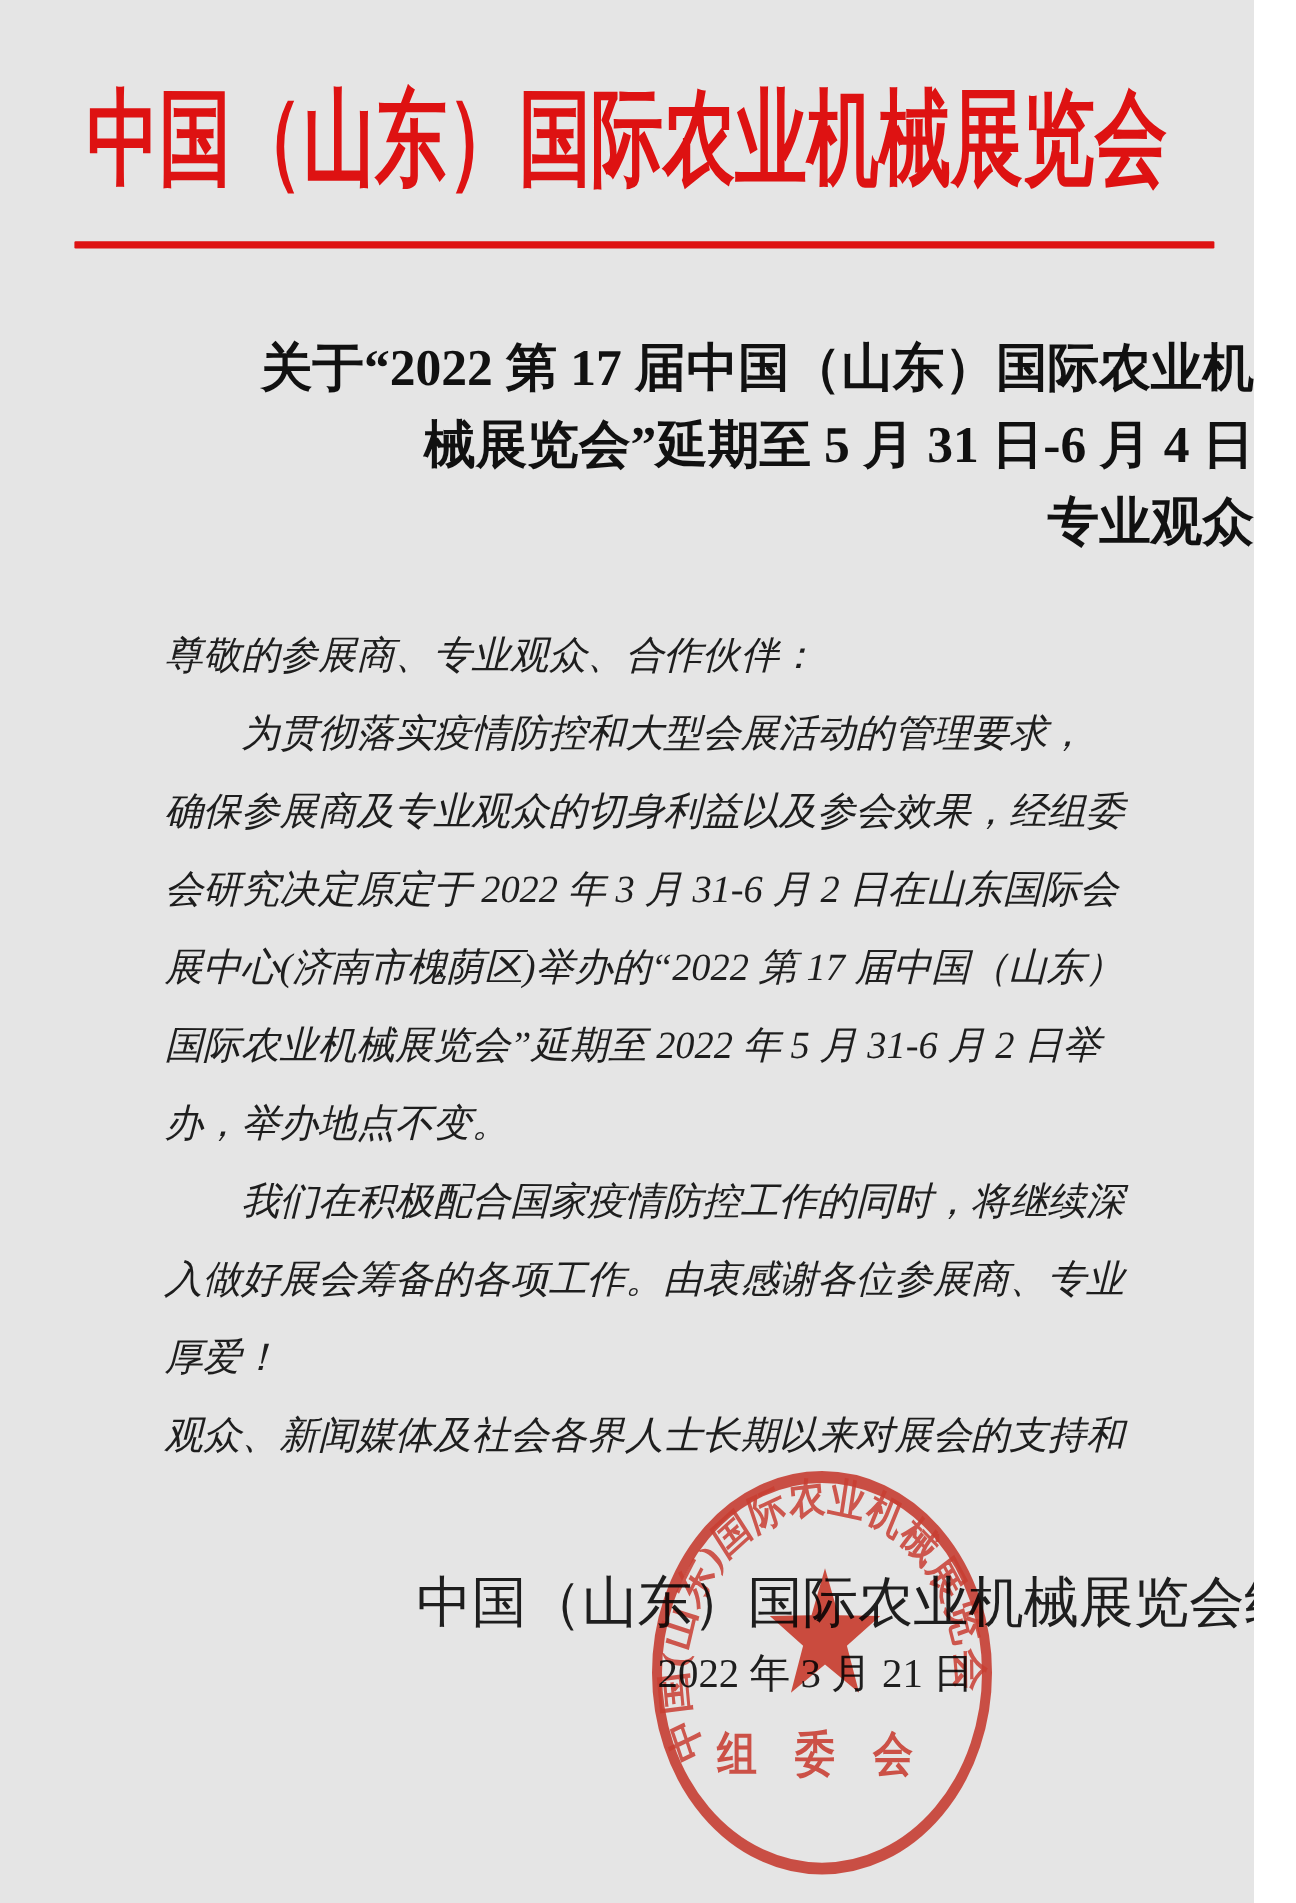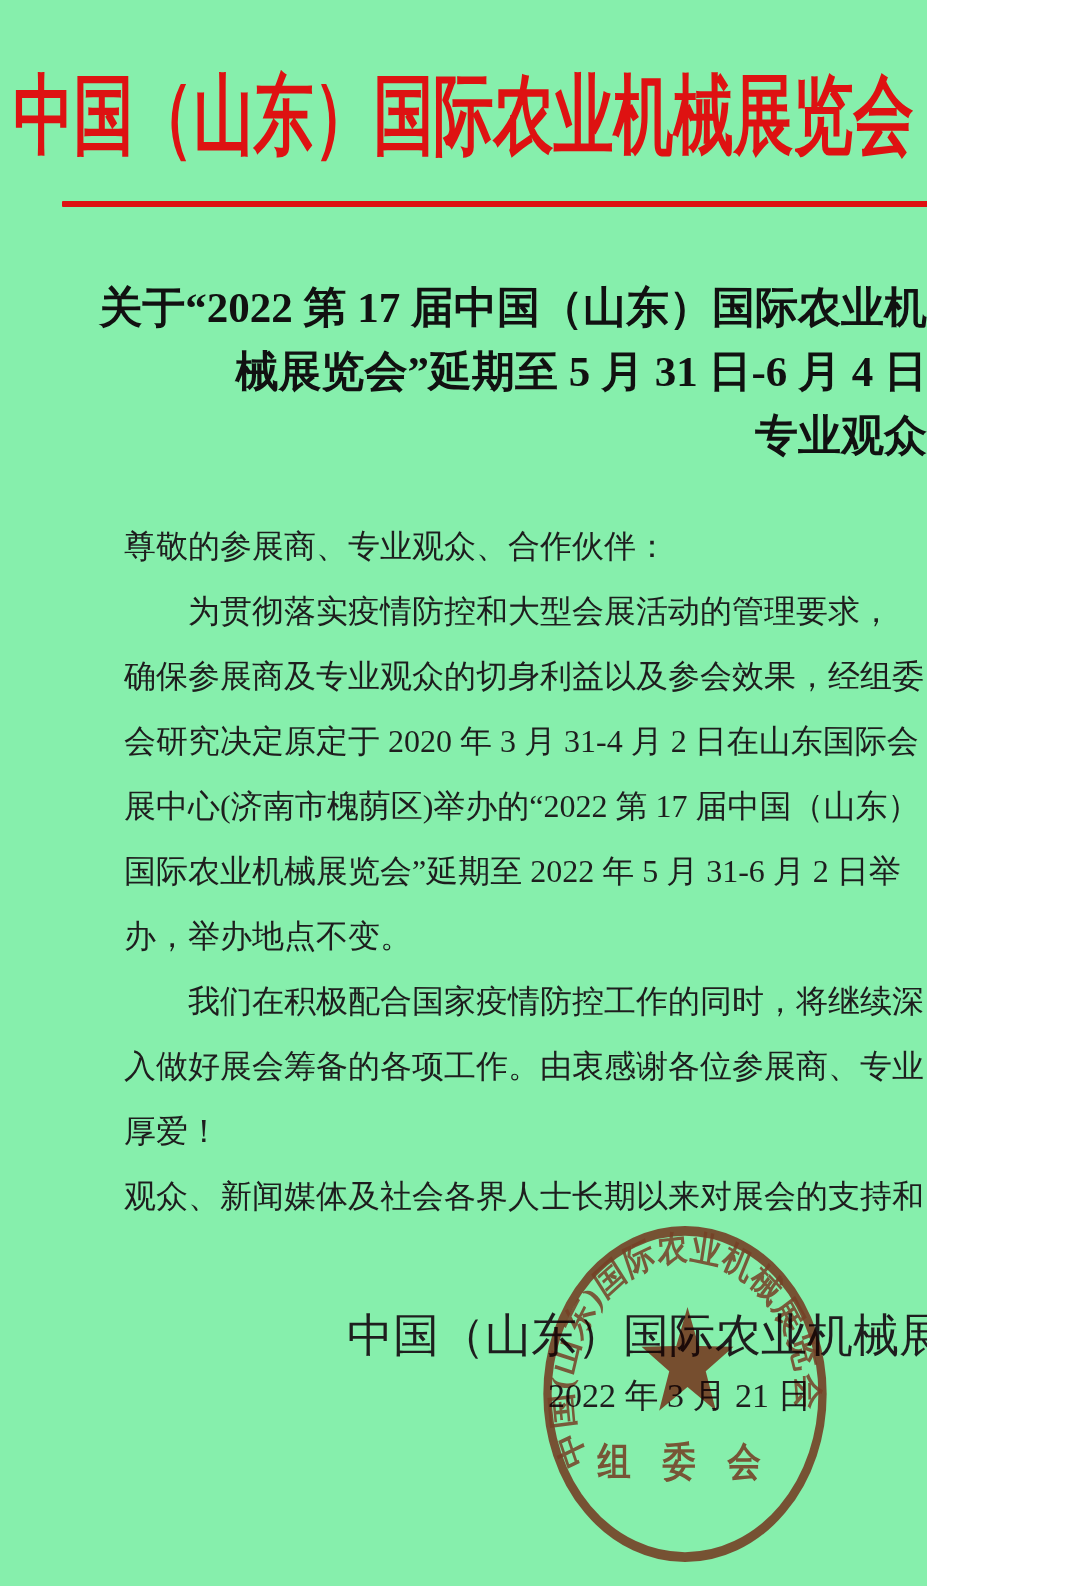--- a/index.html
+++ b/index.html
@@ -1,19 +1,19 @@
 <!DOCTYPE html>
 <html><head>
 <meta charset="utf-8">
 <style>
   html,body{margin:0;padding:0;background:#ffffff;}
   .page{
     position:relative;
-    width:927px;height:1586px;
-    background:#86efac;
+    width:1045px;height:1586px;
+    background:#e5e5e5;
     overflow:hidden;
     font-family:"Liberation Serif","DejaVu Serif",serif;
     color:#1c1c1c;
   }
   
   .letterhead{
     position:absolute;top:58px;left:0;right:0;
     text-align:center;
     font-size:60px;font-weight:bold;
     color:#de1212;
@@ -29,22 +29,22 @@
   
   .notice-title{
     position:absolute;top:276px;left:0;right:0;
     text-align:right;
     font-size:43px;line-height:64px;font-weight:700;
     color:#111;
     white-space:nowrap;
   }
   
   .body-block{
-    position:absolute;top:514px;left:124px;width:810px;
-    font-size:32px;color:#1e1e1e;
+    position:absolute;top:514px;left:137px;width:810px;
+    font-size:32px;color:#1e1e1e;font-style:italic;
   }
   .bline{
     height:65px;line-height:65px;white-space:nowrap;
   }
   .bline.indent{ padding-left:64px; }
   
   .sig-org{
     position:absolute;top:1316px;left:347px;
     font-size:46px;line-height:40px;white-space:nowrap;color:#1e1e1e;
   }
@@ -72,21 +72,21 @@
   <div class="notice-title">
     <div>关于“2022 第 17 届中国（山东）国际农业机</div>
     <div>械展览会”延期至 5 月 31 日-6 月 4 日</div>
     <div>专业观众</div>
   </div>
 
   <div class="body-block">
     <div class="bline">尊敬的参展商、专业观众、合作伙伴：</div>
     <div class="bline indent">为贯彻落实疫情防控和大型会展活动的管理要求，</div>
     <div class="bline">确保参展商及专业观众的切身利益以及参会效果，经组委</div>
-    <div class="bline">会研究决定原定于 2020 年 3 月 31-4 月 2 日在山东国际会</div>
+    <div class="bline">会研究决定原定于 2022 年 3 月 31-6 月 2 日在山东国际会</div>
     <div class="bline">展中心(济南市槐荫区)举办的“2022 第 17 届中国（山东）</div>
     <div class="bline">国际农业机械展览会”延期至 2022 年 5 月 31-6 月 2 日举</div>
     <div class="bline">办，举办地点不变。</div>
     <div class="bline indent">我们在积极配合国家疫情防控工作的同时，将继续深</div>
     <div class="bline">入做好展会筹备的各项工作。由衷感谢各位参展商、专业</div>
     <div class="bline">厚爱！</div>
     <div class="bline">观众、新闻媒体及社会各界人士长期以来对展会的支持和</div>
   </div>
 
   <div class="sig-org">中国（山东）国际农业机械展览会组委会</div>

